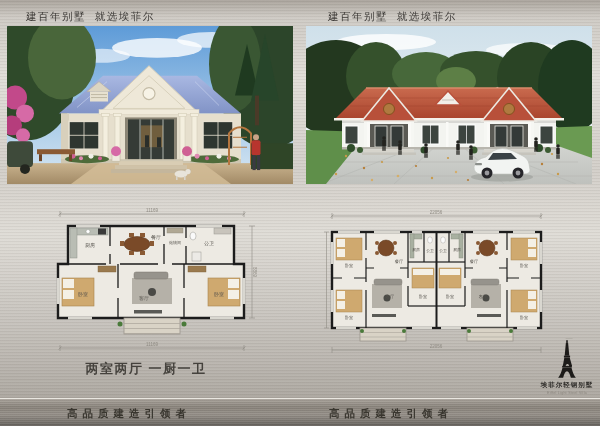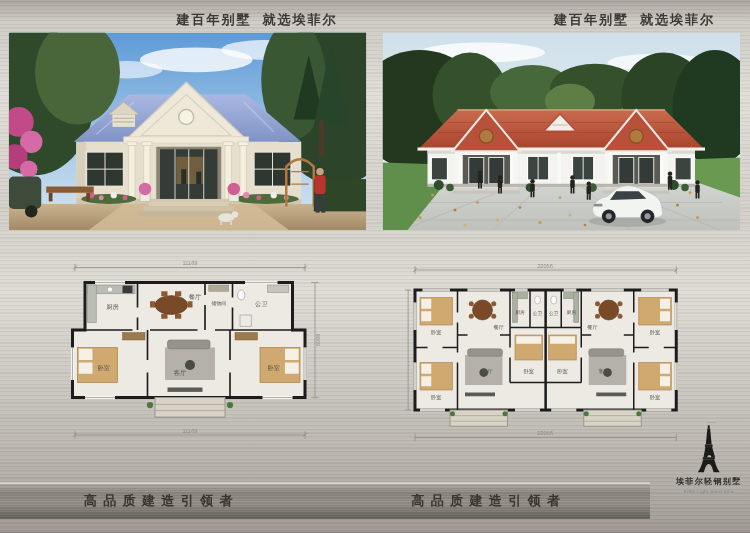--- a/index.html
+++ b/index.html
@@ -4,41 +4,41 @@
 <style>
   html,body{margin:0;padding:0;background:#777;}
   #poster{
     position:relative;width:600px;height:426px;overflow:hidden;
     font-family:"Liberation Sans",sans-serif;
     background:
       repeating-linear-gradient(180deg, rgba(255,255,255,.07) 0 1px, rgba(95,90,84,.07) 1px 2px, rgba(255,255,255,.03) 2px 3px),
       linear-gradient(180deg,#a8a29a 0%,#cdc9c3 4%,#e0ddd7 18%,#d2cec8 40%,#dedbd5 55%,#c6c2bc 75%,#b1aca5 90%,#9d978f 100%);
   }
   .slogan-top{
-    position:absolute;top:8px;height:16px;line-height:16px;text-align:right;
-    font-size:10.5px;font-weight:700;color:#3b3835;letter-spacing:1.5px;white-space:pre;
+    position:absolute;top:8px;height:16px;line-height:16px;text-align:left;
+    font-size:10.5px;font-weight:400;color:#3b3835;letter-spacing:1.5px;white-space:pre;
   }
   #slogan-top-left{left:26px;width:244px;}
   #slogan-top-right{left:328px;width:244px;}
   .photo{position:absolute;top:26px;width:286px;height:158px;overflow:hidden;}
   #photo-left{left:7px;}
   #photo-right{left:306px;}
   .photo svg{display:block;width:100%;height:100%;}
   .plan{position:absolute;}
   #plan-left{left:46px;top:200px;width:212px;height:158px;}
   #plan-right{left:324px;top:206px;width:225px;height:152px;}
   .plan svg{display:block;width:100%;height:100%;}
   .caption{
     position:absolute;top:361px;height:16px;line-height:16px;text-align:center;
     font-size:13px;font-weight:600;color:#45423d;letter-spacing:1.5px;white-space:pre;
   }
   #caption-left{left:26px;width:240px;}
   #caption-right{left:330px;width:240px;}
   #footer-band{
-    position:absolute;left:0;top:386px;width:520px;height:28px;
+    position:absolute;left:0;top:398px;width:600px;height:28px;
     border-top:1px solid #e9e6e0;
     background:
       repeating-linear-gradient(180deg, rgba(255,255,255,.06) 0 1px, rgba(40,38,35,.08) 1px 2px),
       linear-gradient(180deg,#aaa49c 0%,#8a847c 30%,#97918a 55%,#74706a 85%,#5f5b56 100%);
   }
   .slogan-bottom{
     position:absolute;top:6px;height:16px;line-height:16px;text-align:center;
     font-size:10.5px;font-weight:700;color:#39362f;letter-spacing:5px;
   }
   #slogan-bottom-left{left:29px;width:200px;}
@@ -576,20 +576,21 @@
         <text x="150" y="57">餐厅</text>
         <text x="133" y="45" font-size="3.8">厨房</text>
         <text x="119" y="46" font-size="3.8">公卫</text>
         <text x="200" y="113">卧室</text>
         <text x="159" y="92">客厅</text>
         <text x="126" y="92">卧室</text>
       </g>
     </svg>
   </div>
 
+  <div id="caption-left" class="caption">两室两厅 一厨一卫</div>
 
   <div id="logo">
     <svg class="mark" width="34" height="42" viewBox="0 0 24 38">
       <rect x="11" y="-4" width="6" height="4" fill="none" stroke="#8f8b83" stroke-width=".5"></rect>
       <g fill="#1d1b19">
         <rect x="11.3" y="2" width="1.4" height="2.4"></rect>
         <path d="M11 4.4 h2 l1.1 11.6 h-4.2 z"></path>
         <rect x="9.2" y="16" width="5.6" height="1.6"></rect>
         <path d="M9.6 17.6 L8.2 25.4 h2.6 c.6 -2.4 2.6 -2.4 3.2 0 h2.6 L14.4 17.6 z"></path>
         <rect x="7.6" y="25.2" width="8.8" height="1.4"></rect>

